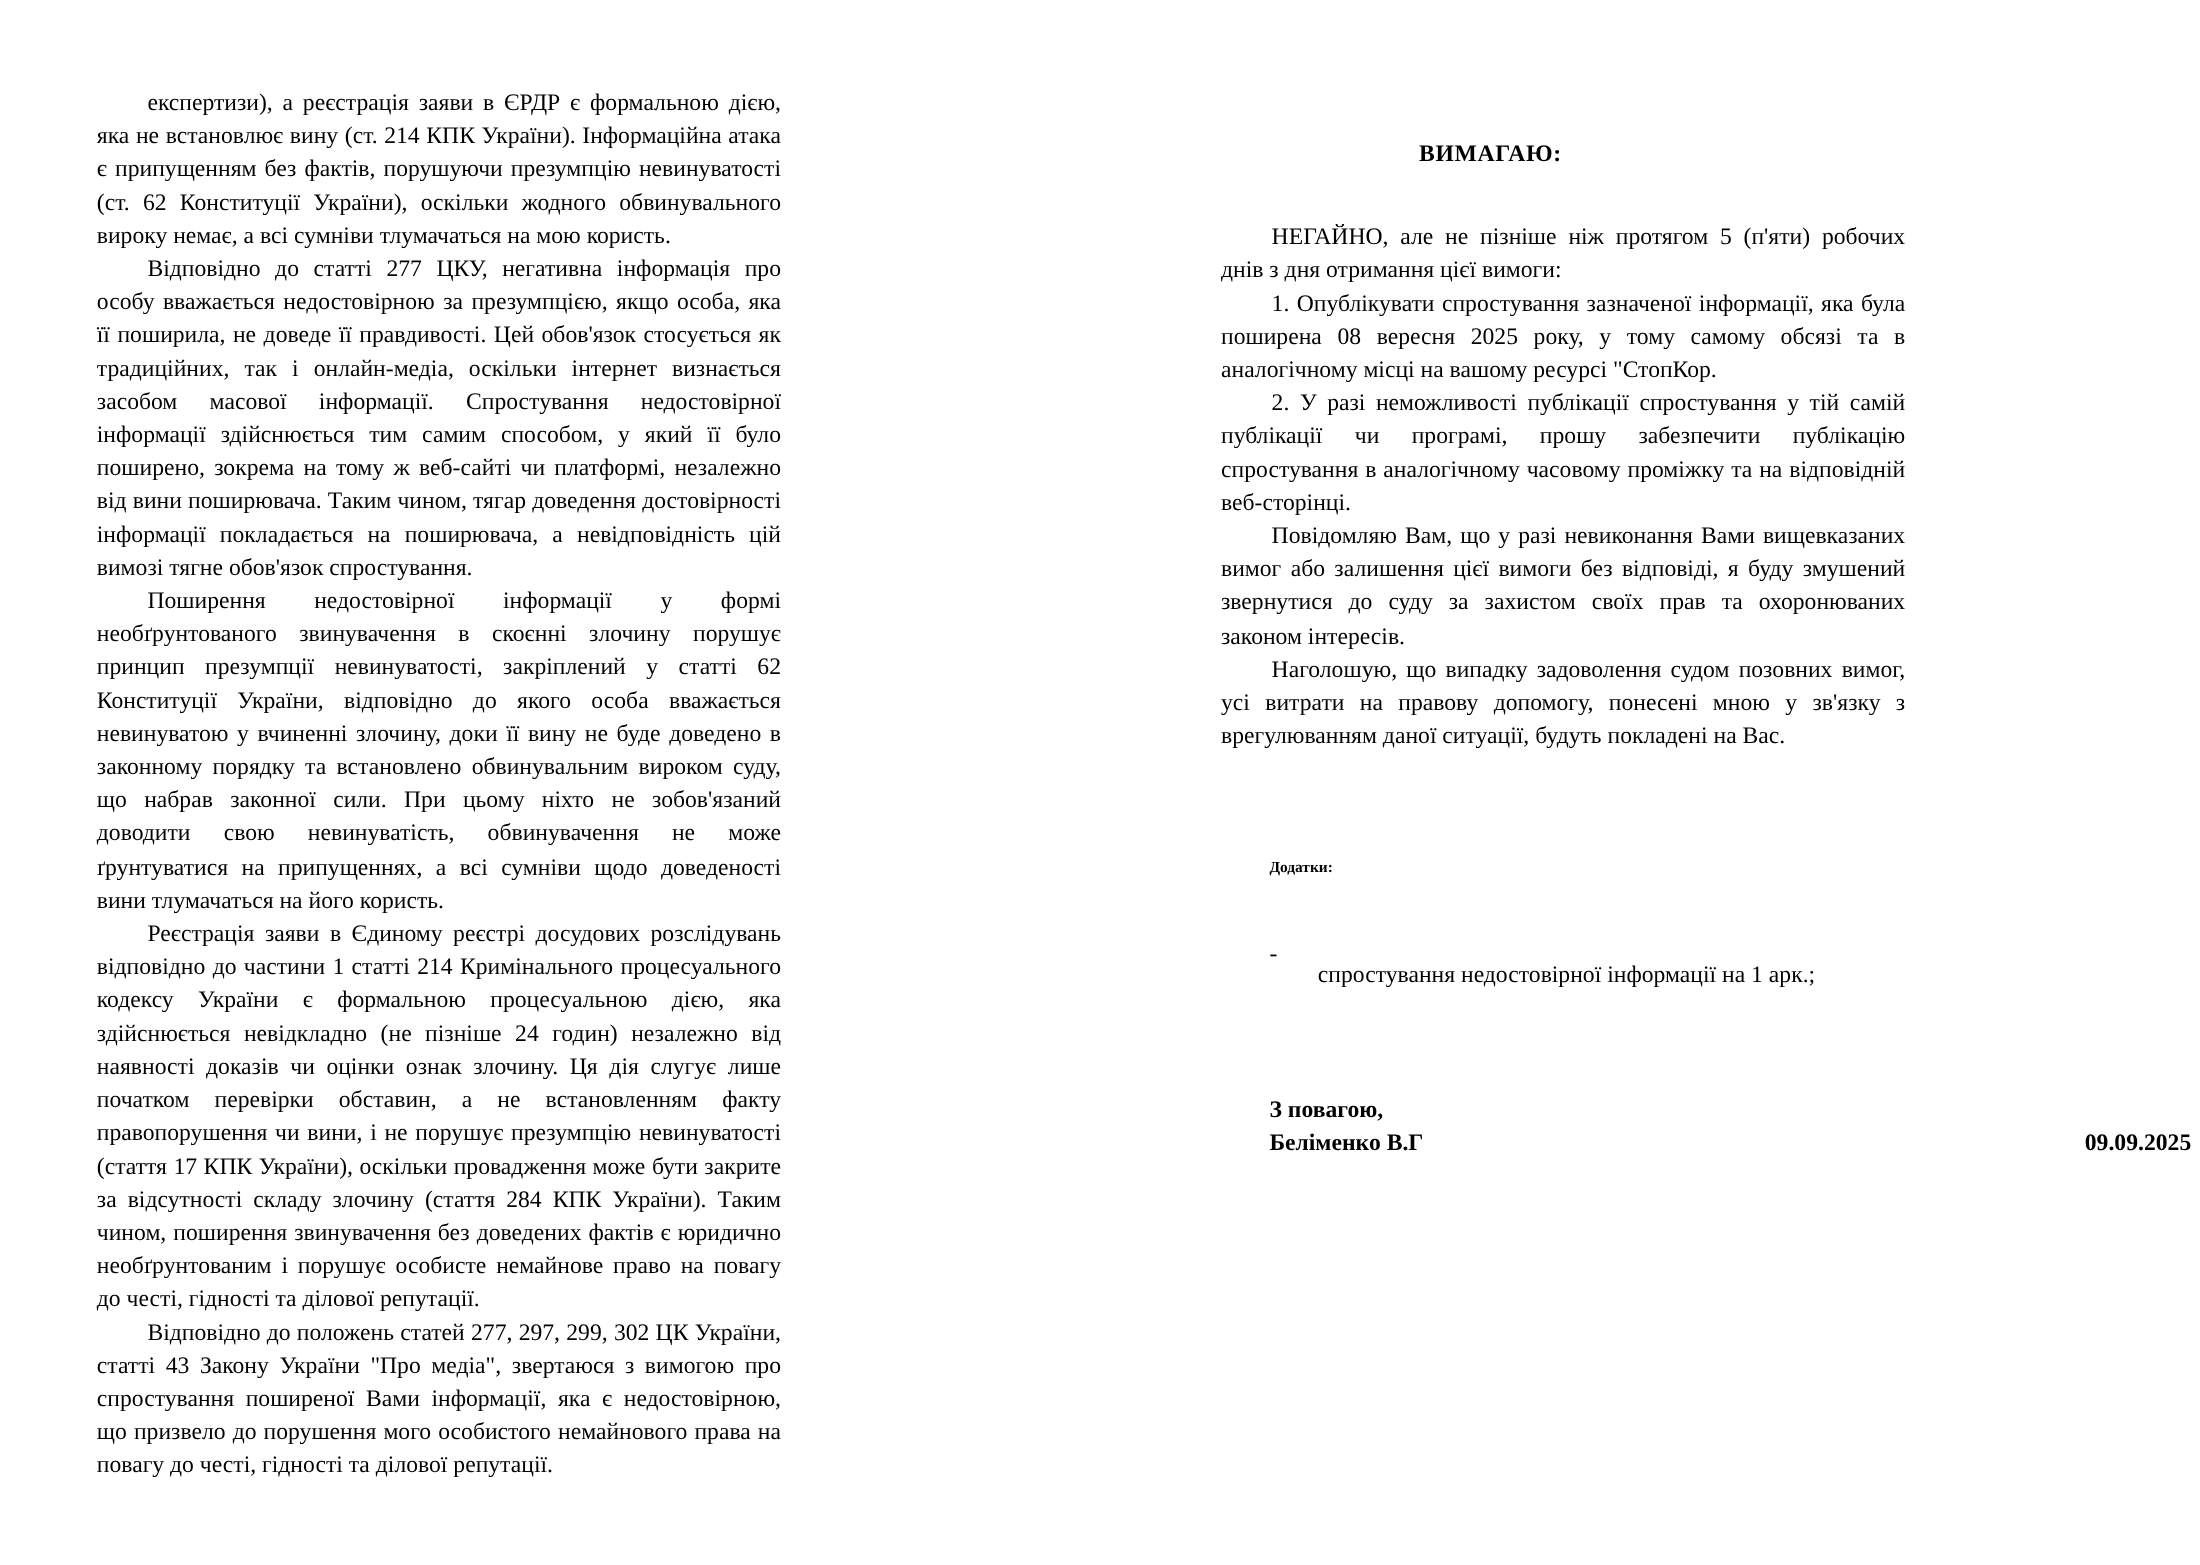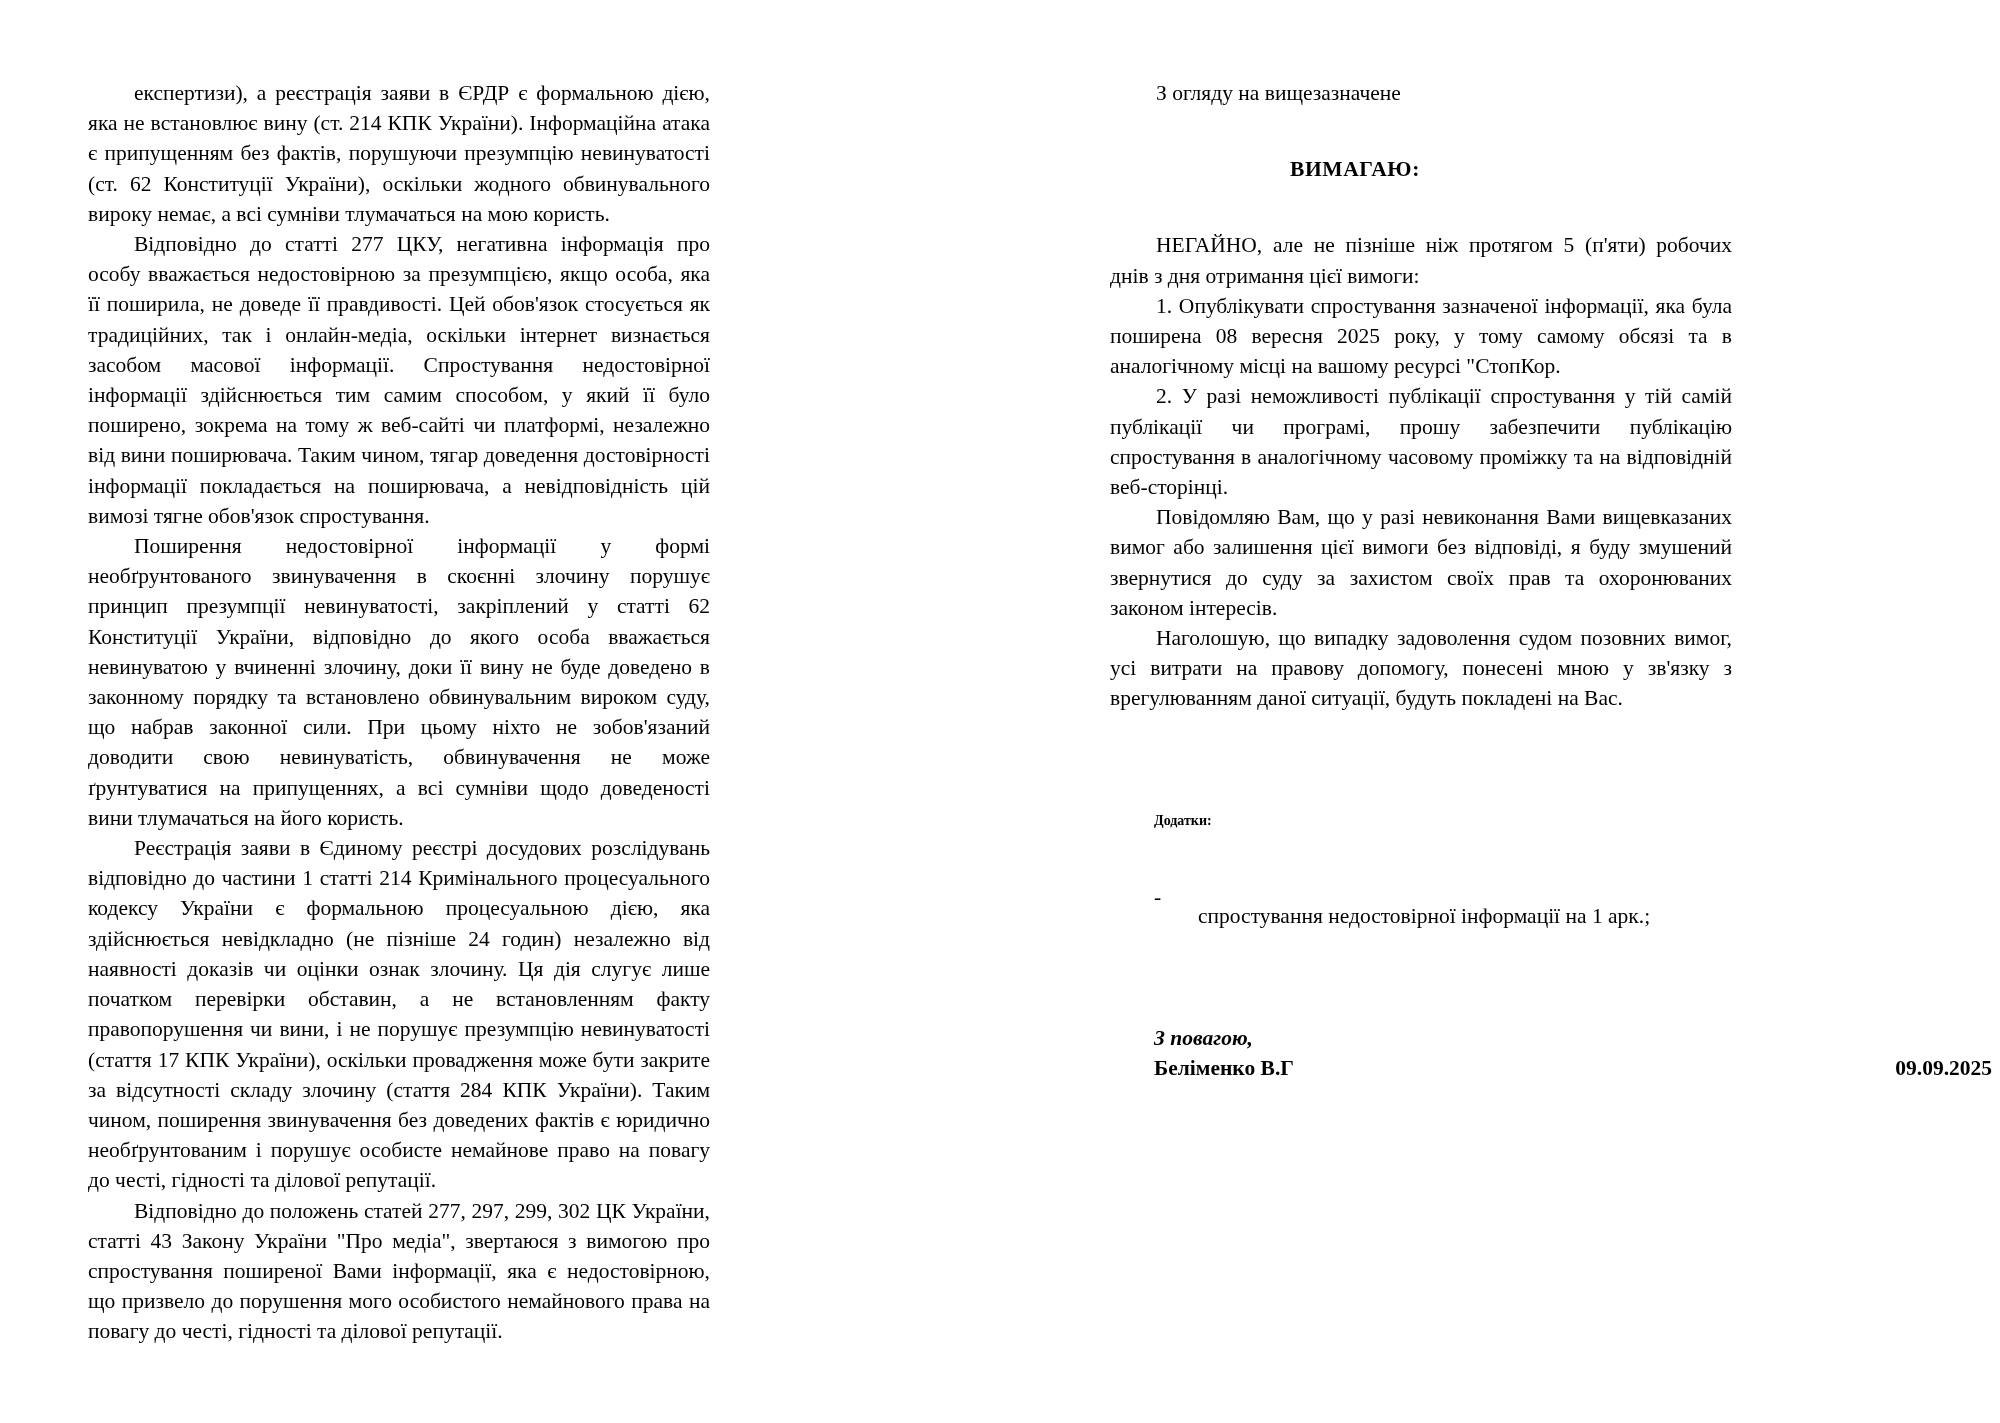--- a/index.html
+++ b/index.html
@@ -96,21 +96,20 @@
   .attach-text {
     flex: 1 1 auto;
     margin-top: 19px;
   }
 
   .sign-respect {
     margin: 0;
     font-size: 21.5px;
     line-height: 30.2px;
     font-weight: bold;
-    font-style: italic;
     text-indent: 0;
     padding-left: 44px;
   }
 
   .sign-row {
     display: flex;
     align-items: baseline;
     font-size: 21.5px;
     line-height: 30.2px;
     padding-left: 44px;
@@ -147,21 +146,20 @@
       <p class="para">Поширення недостовірної інформації у формі необґрунтованого звинувачення в скоєнні злочину порушує принцип презумпції невинуватості, закріплений у статті 62 Конституції України, відповідно до якого особа вважається невинуватою у вчиненні злочину, доки її вину не буде доведено в законному порядку та встановлено обвинувальним вироком суду, що набрав законної сили. При цьому ніхто не зобов'язаний доводити свою невинуватість, обвинувачення не може ґрунтуватися на припущеннях, а всі сумніви щодо доведеності вини тлумачаться на його користь.</p>
       <p class="para">Реєстрація заяви в Єдиному реєстрі досудових розслідувань відповідно до частини 1 статті 214 Кримінального процесуального кодексу України є формальною процесуальною дією, яка здійснюється невідкладно (не пізніше 24 годин) незалежно від наявності доказів чи оцінки ознак злочину. Ця дія слугує лише початком перевірки обставин, а не встановленням факту правопорушення чи вини, і не порушує презумпцію невинуватості (стаття 17 КПК України), оскільки провадження може бути закрите за відсутності складу злочину (стаття 284 КПК України). Таким чином, поширення звинувачення без доведених фактів є юридично необґрунтованим і порушує особисте немайнове право на повагу до честі, гідності та ділової репутації.</p>
       <p class="para">Відповідно до положень статей 277, 297, 299, 302 ЦК України, статті 43 Закону України "Про медіа", звертаюся з вимогою про спростування поширеної Вами інформації, яка є недостовірною, що призвело до порушення мого особистого немайнового права на повагу до честі, гідності та ділової репутації.</p>
 
     </div>
   </div>
 
   <div class="page page-right">
     <div class="col-body-right">
 
-      <p class="para">З огляду на вищезазначене</p>
 
       <div class="spacer-md"></div>
 
       <p class="heading-demand">ВИМАГАЮ:</p>
 
       <div class="spacer-md"></div>
 
       <p class="para">НЕГАЙНО, але не пізніше ніж протягом 5 (п'яти) робочих днів з дня отримання цієї вимоги:</p>
 
       <p class="list-item">1. Опублікувати спростування зазначеної інформації, яка була поширена 08 вересня 2025 року, у тому самому обсязі та в аналогічному місці на вашому ресурсі "СтопКор.</p>

